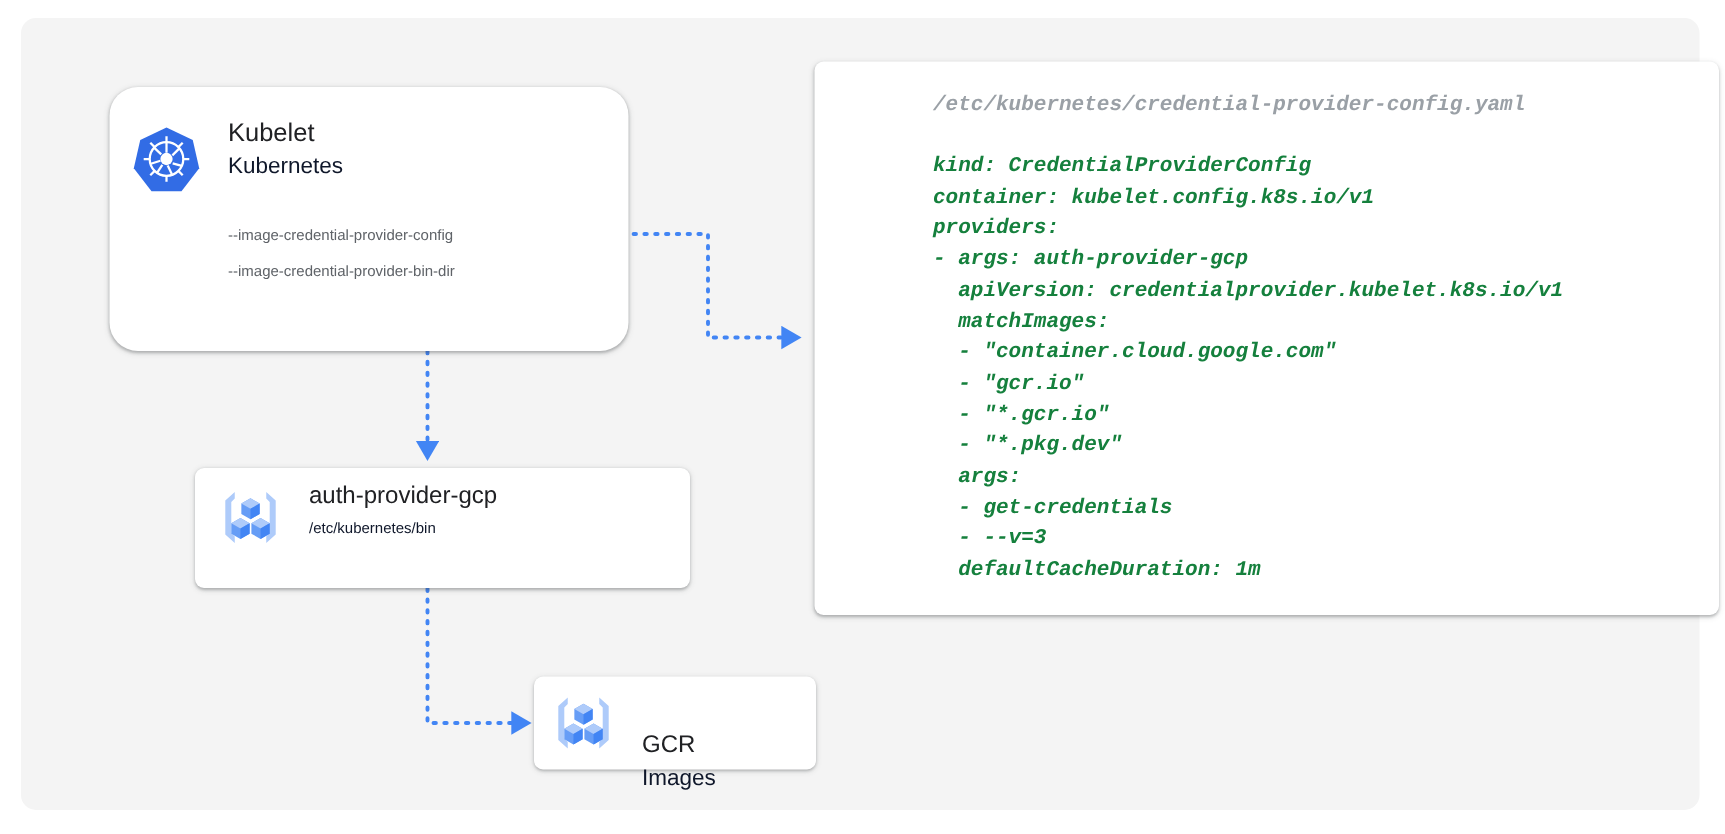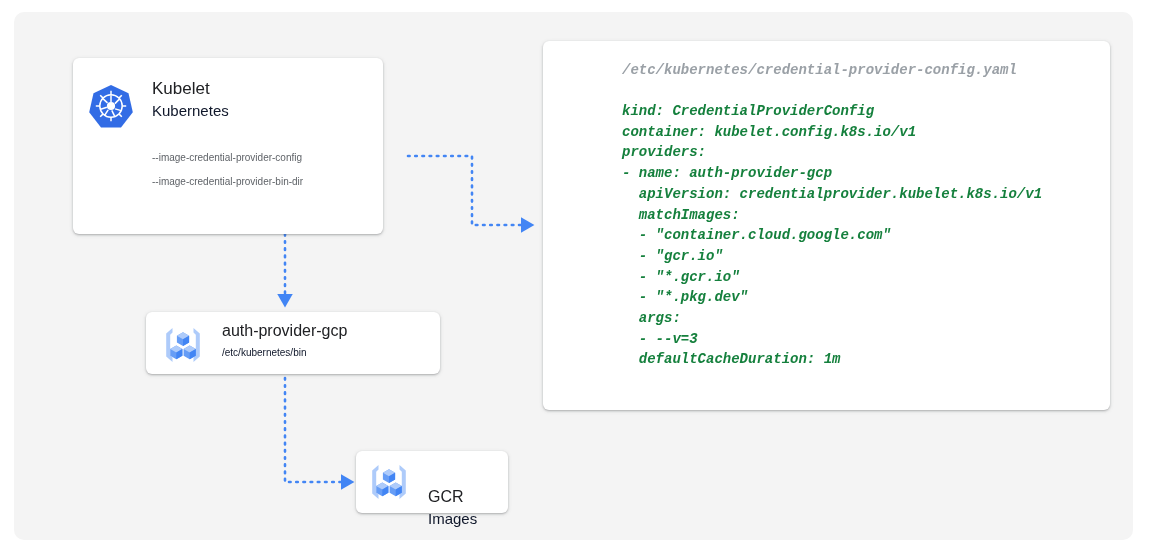--- a/index.html
+++ b/index.html
@@ -28,27 +28,29 @@
     height: 528px;
     background: #f4f4f4;
     border-radius: 10px;
   }
   
   .card {
     position: absolute;
     background: #ffffff;
     border-radius: 6px;
     box-shadow: 0 1px 2px rgba(60,64,67,0.30), 0 1px 4px rgba(60,64,67,0.15);
+    padding-left: 36px;
   }
   
   #kubelet-card {
     left: 73px;
     top: 58px;
     width: 310px;
     height: 176px;
+    border-radius: 19px;
   }
   #kubelet-card .k8s-icon {
     position: absolute;
     left: 12px;
     top: 22px;
     width: 52px;
     height: 52px;
   }
   #kubelet-card .titles {
     position: absolute;
@@ -73,24 +75,24 @@
     top: 88px;
   }
   .flag-line {
     font-size: 10px;
     color: #5f6368;
     line-height: 24px;
     white-space: nowrap;
   }
   
   #auth-card {
-    left: 146px;
+    left: 130px;
     top: 312px;
     width: 294px;
-    height: 62px;
+    height: 80px;
   }
   #auth-card .cube-icon {
     position: absolute;
     left: 14px;
     top: 10px;
     width: 46px;
     height: 46px;
   }
   #auth-card .titles {
     position: absolute;
@@ -282,27 +284,28 @@
     </div>
   </div>
 
   <div class="card" id="code-card">
     <div class="code-inner">
       <div class="code-path">/etc/kubernetes/credential-provider-config.yaml</div>
       <div class="code-body">
         <div class="code-line">kind: CredentialProviderConfig</div>
         <div class="code-line">container: kubelet.config.k8s.io/v1</div>
         <div class="code-line">providers:</div>
-        <div class="code-line">- name: auth-provider-gcp</div>
+        <div class="code-line">- args: auth-provider-gcp</div>
         <div class="code-line">  apiVersion: credentialprovider.kubelet.k8s.io/v1</div>
         <div class="code-line">  matchImages:</div>
         <div class="code-line">  - "container.cloud.google.com"</div>
         <div class="code-line">  - "gcr.io"</div>
         <div class="code-line">  - "*.gcr.io"</div>
         <div class="code-line">  - "*.pkg.dev"</div>
         <div class="code-line">  args:</div>
+        <div class="code-line">  - get-credentials</div>
         <div class="code-line">  - --v=3</div>
         <div class="code-line">  defaultCacheDuration: 1m</div>
       </div>
     </div>
   </div>
 
 </div>
 
 </body></html>

